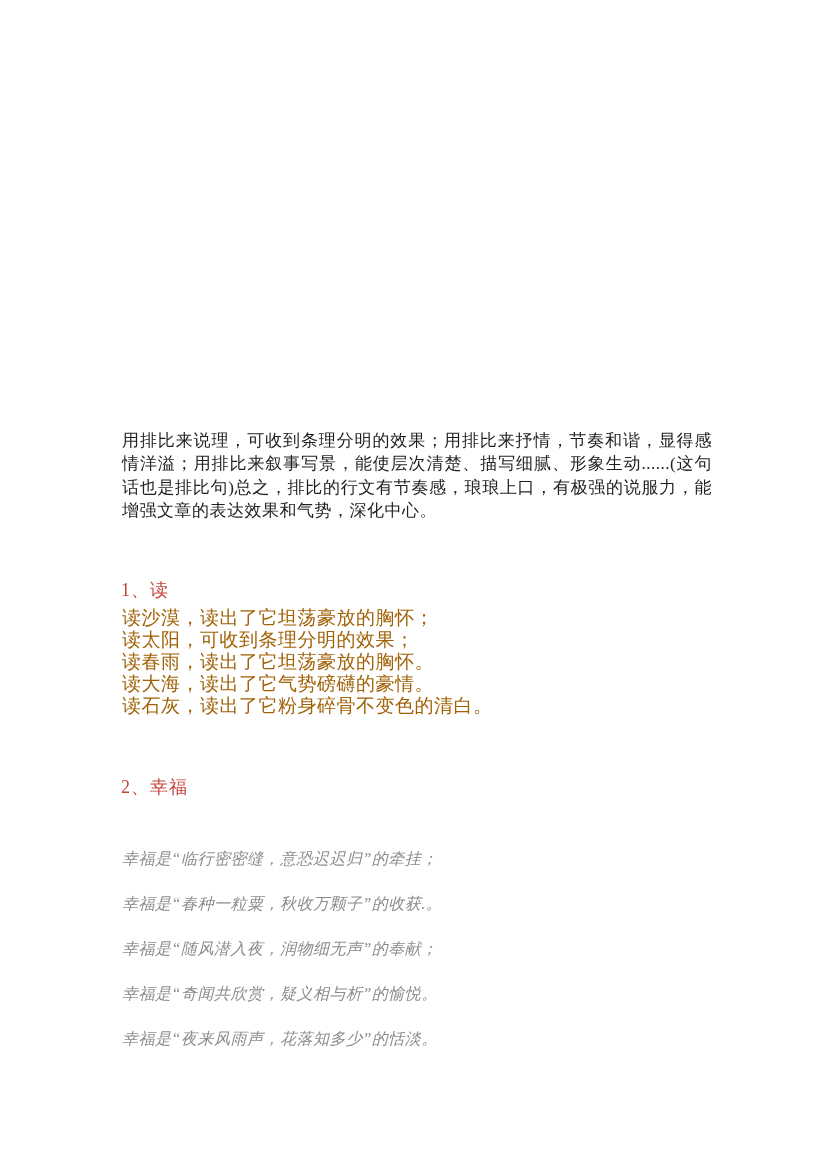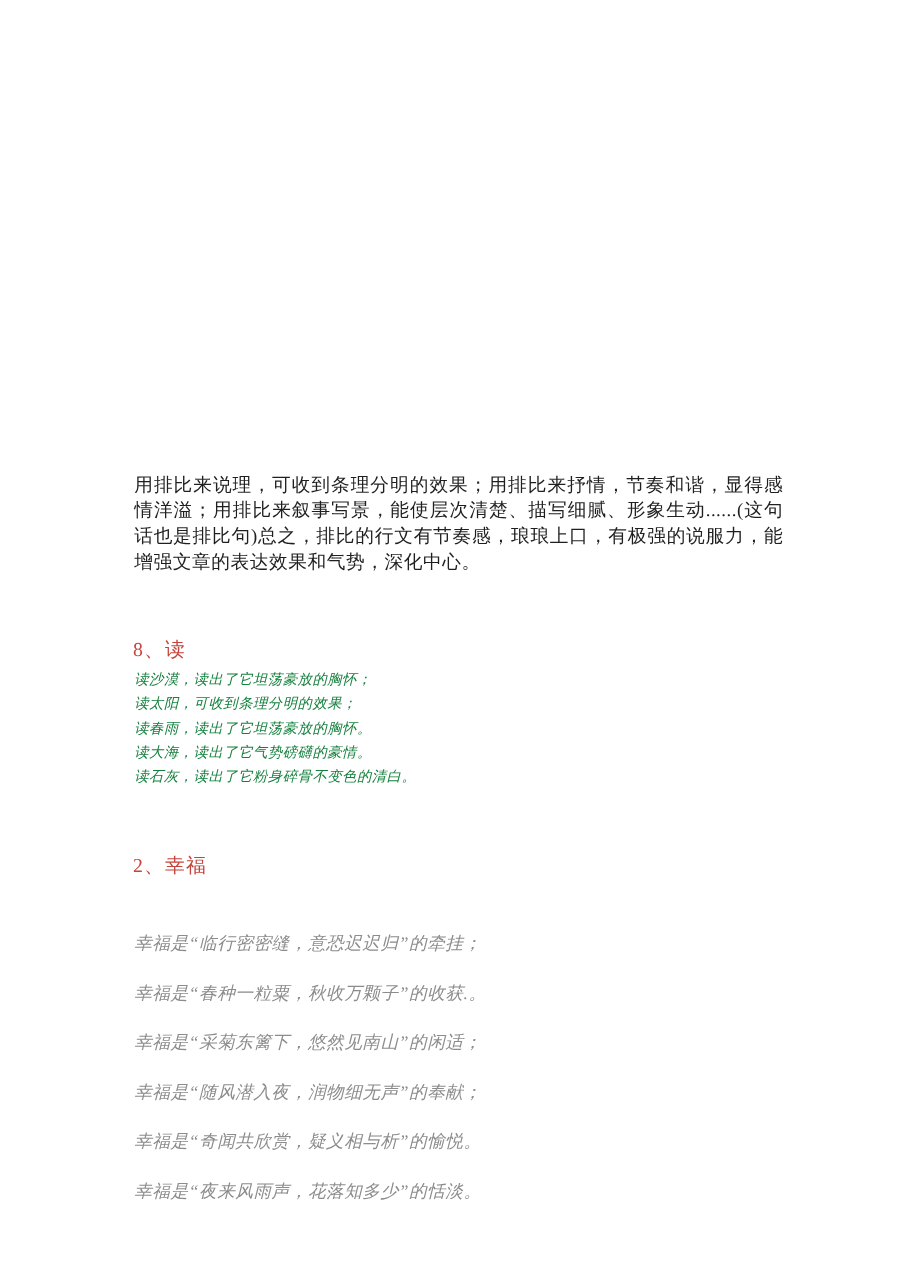--- a/index.html
+++ b/index.html
@@ -39,25 +39,24 @@
   }
   .heading-1 { top: 581px; }
   .heading-2 { top: 778px; }
   .sec1-body {
     position: absolute;
     top: 607px;
     left: 122px;
     width: 600px;
   }
   .sec1-body p {
-    font-size: 13px;
+    font-size: 19px;
     line-height: 22px;
-    color: #15803d;
+    color: #a16207;
     letter-spacing: 0.5px;
-    font-style: italic;
   }
   .sec2-body {
     position: absolute;
     top: 848px;
     left: 122px;
     width: 620px;
     font-style: italic;
   }
   .sec2-body p {
     font-size: 16px;
@@ -67,34 +66,33 @@
     margin-bottom: 23px;
   }
 </style>
 </head>
 <body>
 
 <div class="doc-page">
 
   <p class="intro-para">用排比来说理，可收到条理分明的效果；用排比来抒情，节奏和谐，显得感情洋溢；用排比来叙事写景，能使层次清楚、描写细腻、形象生动......(这句话也是排比句)总之，排比的行文有节奏感，琅琅上口，有极强的说服力，能增强文章的表达效果和气势，深化中心。</p>
 
-  <div class="section-heading heading-1">8、读</div>
+  <div class="section-heading heading-1">1、读</div>
 
   <div class="sec1-body">
     <p>读沙漠，读出了它坦荡豪放的胸怀；</p>
     <p>读太阳，可收到条理分明的效果；</p>
     <p>读春雨，读出了它坦荡豪放的胸怀。</p>
     <p>读大海，读出了它气势磅礴的豪情。</p>
     <p>读石灰，读出了它粉身碎骨不变色的清白。</p>
   </div>
 
   <div class="section-heading heading-2">2、幸福</div>
 
   <div class="sec2-body">
     <p>幸福是“临行密密缝，意恐迟迟归”的牵挂；</p>
     <p>幸福是“春种一粒粟，秋收万颗子”的收获.。</p>
-    <p>幸福是“采菊东篱下，悠然见南山”的闲适；</p>
     <p>幸福是“随风潜入夜，润物细无声”的奉献；</p>
     <p>幸福是“奇闻共欣赏，疑义相与析”的愉悦。</p>
     <p>幸福是“夜来风雨声，花落知多少”的恬淡。</p>
   </div>
 
 </div>
 
 </body></html>

